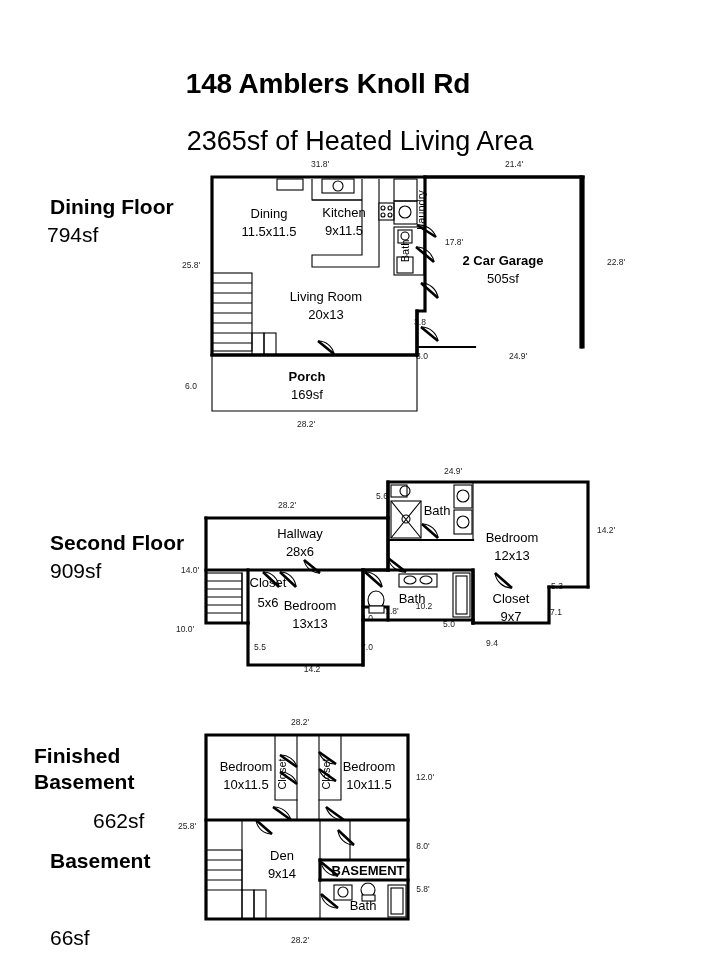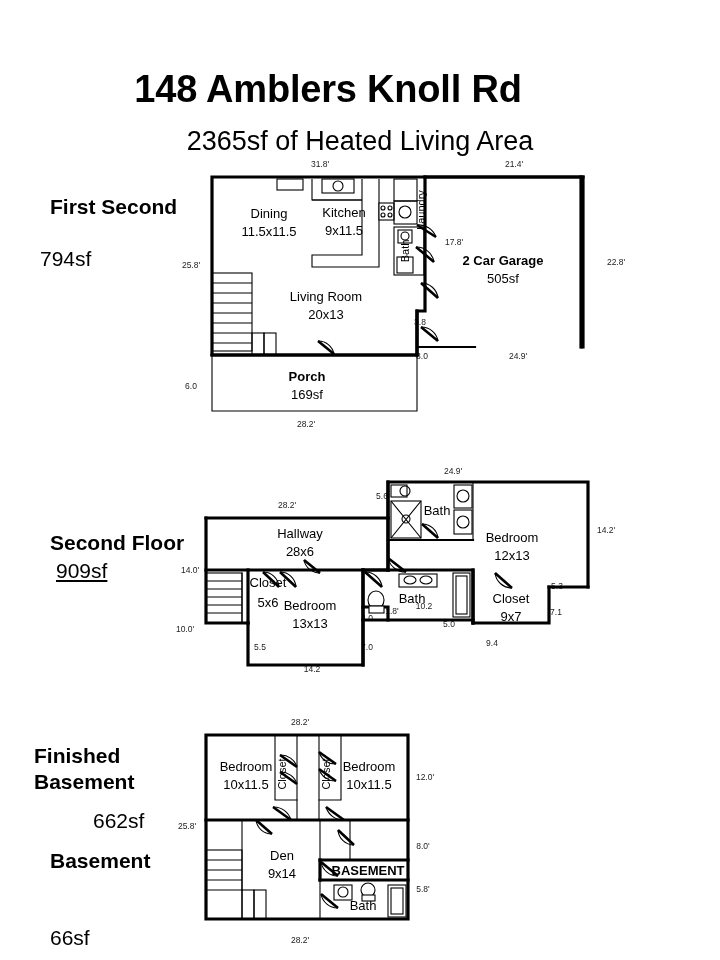--- a/index.html
+++ b/index.html
@@ -18,21 +18,21 @@
     -webkit-font-smoothing: antialiased;
   }
 
   
   #page-title {
     position: absolute;
     top: 68px;
     left: 0;
     width: 656px;
     text-align: center;
-    font-size: 38px;
+    font-size: 28px;
     font-weight: bold;
     letter-spacing: -0.2px;
   }
   #page-subtitle {
     position: absolute;
     top: 126px;
     left: 0;
     width: 720px;
     text-align: center;
     font-size: 27px;
@@ -138,22 +138,22 @@
     text-anchor: middle;
   }
 </style>
 </head>
 <body>
 
 <div id="page-title">148 Amblers Knoll Rd</div>
 
 <div id="page-subtitle">2365sf of Heated Living Area</div>
 
-<div class="section-label" style="left:50px; top:194px;">First Second</div>
-<div class="section-area" style="left:40px; top:222px;margin-top:24px;">794sf</div>
+<div class="section-label" style="left:50px; top:194px;">Dining Floor</div>
+<div class="section-area" style="left:47px; top:222px;">794sf</div>
 
 <div class="plan" style="left:166px; top:155px;">
 <svg width="460" height="275" viewBox="0 0 460 275">
 
   <text class="dim-label" x="154" y="12">31.8'</text>
   <text class="dim-label" x="348" y="12">21.4'</text>
 
   <text class="dim-label" x="25" y="113">25.8'</text>
   <text class="dim-label" x="25" y="234">6.0</text>
 
@@ -240,21 +240,21 @@
   <text class="room-name-bold" x="337" y="110">2 Car Garage</text>
   <text class="room-dims" x="337" y="128">505sf</text>
 
   <text class="room-name-bold" x="141" y="226">Porch</text>
   <text class="room-dims" x="141" y="244">169sf</text>
 
 </svg>
 </div>
 
 <div class="section-label" style="left:50px; top:530px;">Second Floor</div>
-<div class="section-area" style="left:56px; top:558px;text-decoration:underline;">909sf</div>
+<div class="section-area" style="left:50px; top:558px;">909sf</div>
 
 <div class="plan" style="left:160px; top:460px;">
 <svg width="460" height="215" viewBox="0 0 460 215">
 
   <text class="dim-label" x="127" y="48">28.2'</text>
   <text class="dim-label" x="293" y="14">24.9'</text>
   <text class="dim-label" x="30" y="113">14.0'</text>
   <text class="dim-label" x="25" y="172">10.0'</text>
   <text class="dim-label" x="222" y="39">5.6</text>
   <text class="dim-label" x="446" y="73">14.2'</text>

